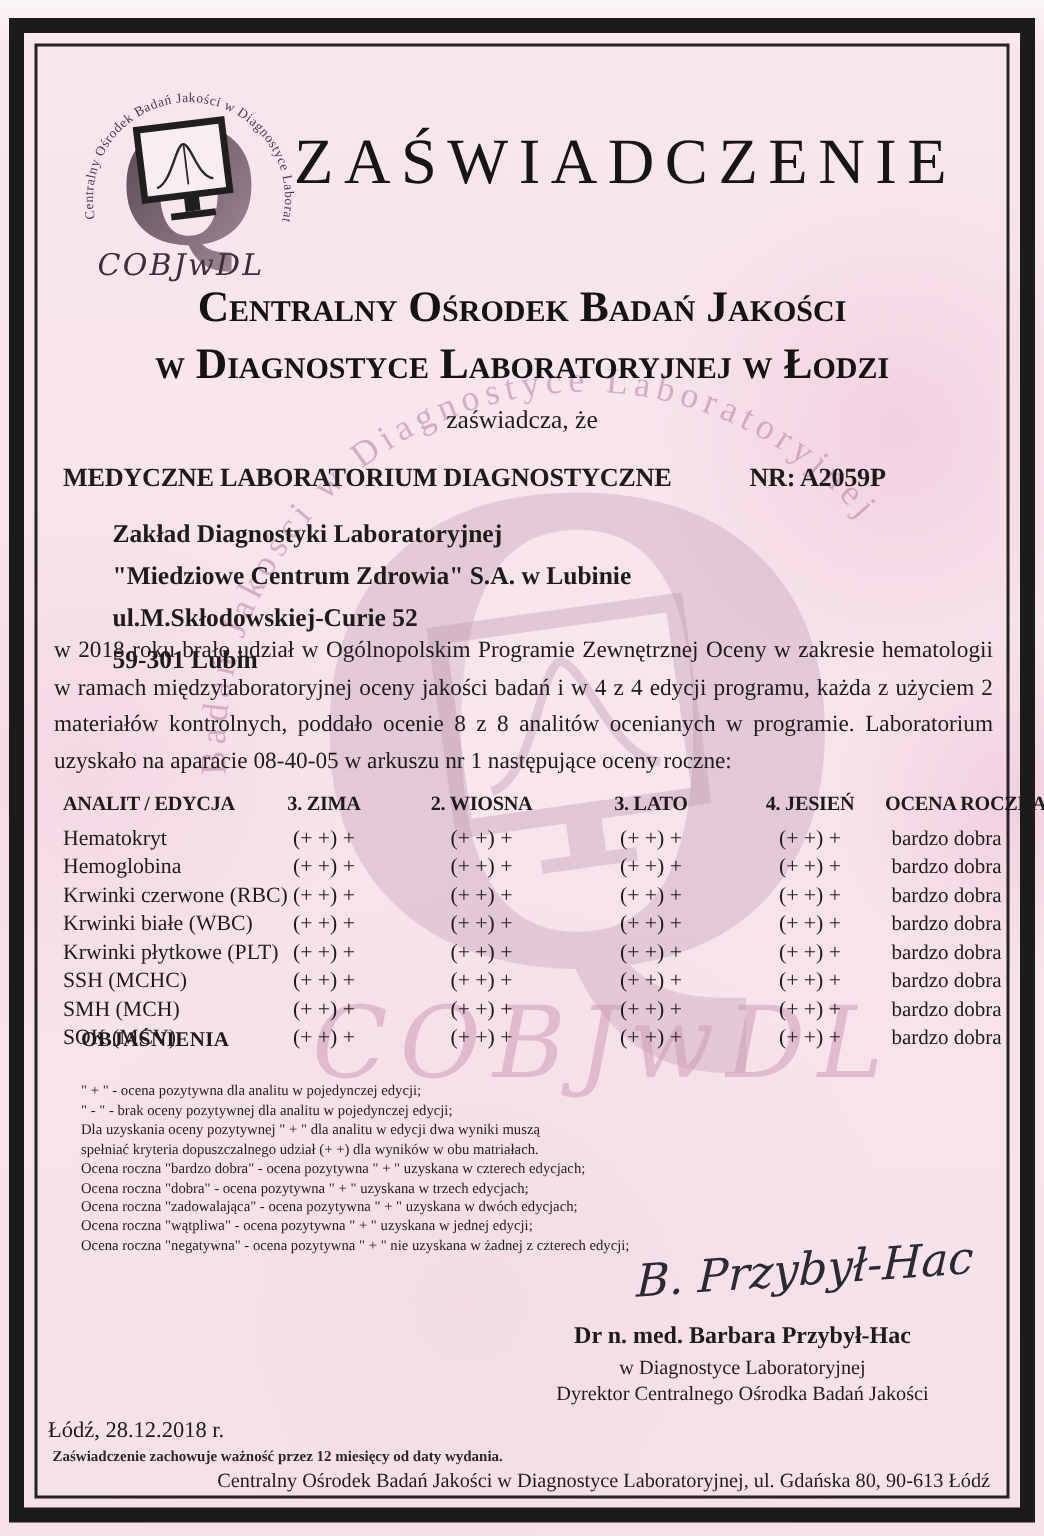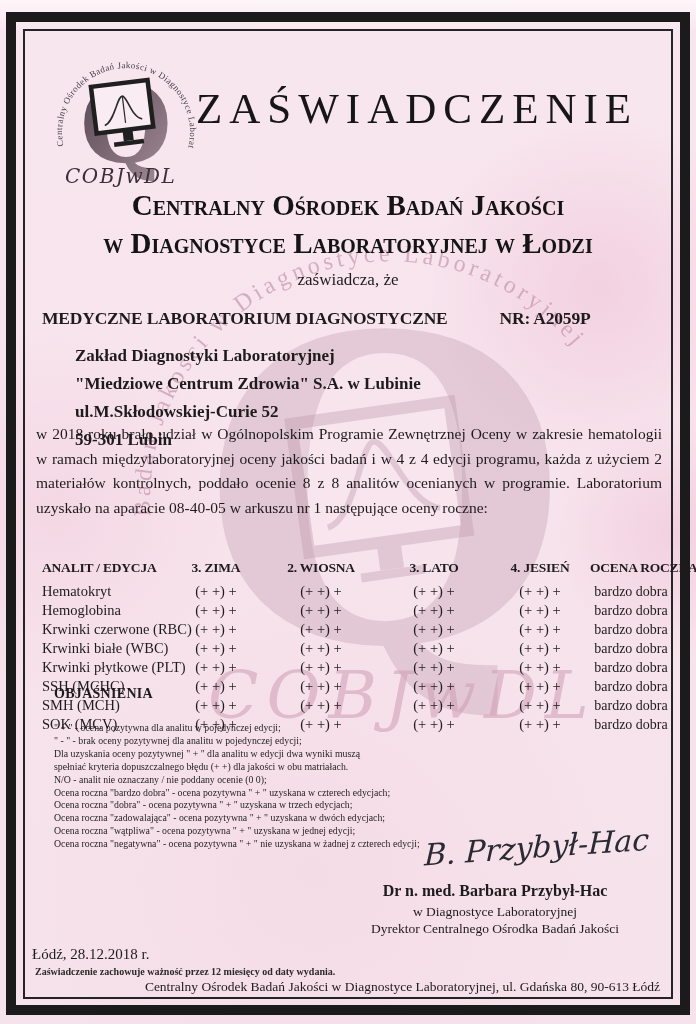--- a/index.html
+++ b/index.html
@@ -34,21 +34,21 @@
   
   .lab-line{position:absolute;left:42px;top:308px;font-weight:bold;font-size:17.5px;
     letter-spacing:-0.2px;white-space:nowrap;}
   .lab-line .nr{margin-left:52px;}
   .address{position:absolute;left:75px;top:342px;font-weight:bold;font-size:17px;line-height:28px;}
   
   .body-par{position:absolute;left:36px;top:422px;width:626px;
     font-size:15.5px;line-height:24.5px;text-align:justify;}
   
   .results{position:absolute;left:42px;top:528px;width:630px;}
-  .results-grid{display:grid;grid-template-columns:126px 96px 114px 112px 100px 82px;margin-top:32px;}
+  .results-grid{display:grid;grid-template-columns:126px 96px 114px 112px 100px 82px;}
   .results-grid .h{font-weight:bold;font-size:13.5px;letter-spacing:-0.2px;white-space:nowrap;
     text-align:center;padding-bottom:6px;}
   .results-grid .h.first{text-align:left;}
   .results-grid .c{font-size:14.5px;line-height:19px;text-align:center;white-space:nowrap;}
   .results-grid .c.first{text-align:left;}
   .results-grid .c.annual{font-size:14px;}
   
   .legend{position:absolute;left:54px;top:686px;width:420px;}
   .legend .head{font-weight:bold;font-size:14px;letter-spacing:.3px;margin-bottom:20px;}
   .legend .ln{font-size:9.8px;line-height:12.9px;color:#201e1f;white-space:nowrap;}
@@ -198,22 +198,21 @@
       <div class="c">(+ +) +</div>
       <div class="c annual">bardzo dobra</div>
     </div>
   </div>
 
   <div class="legend">
     <div class="head">OBJAŚNIENIA</div>
     <div class="ln">" + "  - ocena pozytywna dla analitu w pojedynczej edycji;</div>
     <div class="ln">" - "  - brak oceny pozytywnej dla analitu w pojedynczej edycji;</div>
     <div class="ln">Dla uzyskania oceny pozytywnej " + " dla analitu w edycji dwa wyniki muszą</div>
-    <div class="ln">spełniać kryteria dopuszczalnego błędu (+ +) dla jakości w obu matriałach.</div>
-    <div class="ln">N/O - analit nie oznaczany / nie poddany ocenie (0 0);</div>
+    <div class="ln">spełniać kryteria dopuszczalnego udział (+ +) dla wyników w obu matriałach.</div>
     <div class="ln">Ocena roczna "bardzo dobra" - ocena pozytywna " + " uzyskana w czterech edycjach;</div>
     <div class="ln">Ocena roczna "dobra" - ocena pozytywna " + " uzyskana w trzech edycjach;</div>
     <div class="ln">Ocena roczna "zadowalająca" - ocena pozytywna " + " uzyskana w dwóch edycjach;</div>
     <div class="ln">Ocena roczna "wątpliwa" - ocena pozytywna " + " uzyskana w jednej edycji;</div>
     <div class="ln">Ocena roczna "negatywna" - ocena pozytywna " + " nie uzyskana w żadnej z czterech edycji;</div>
   </div>
 
   <div class="sig-script">B. Przybył-Hac</div>
   <div class="sig-name">Dr n. med. Barbara Przybył-Hac</div>
   <div class="sig-role">

